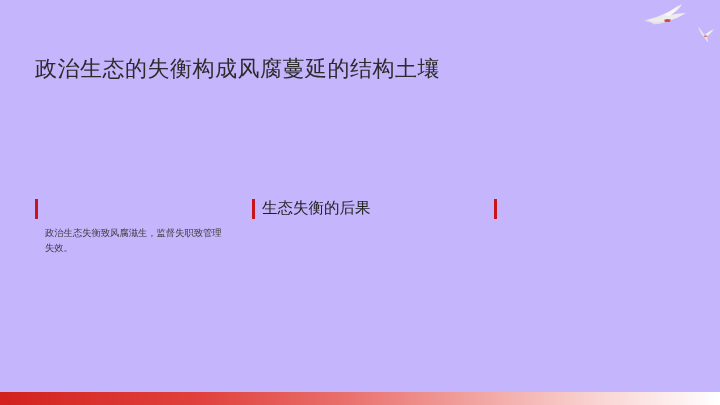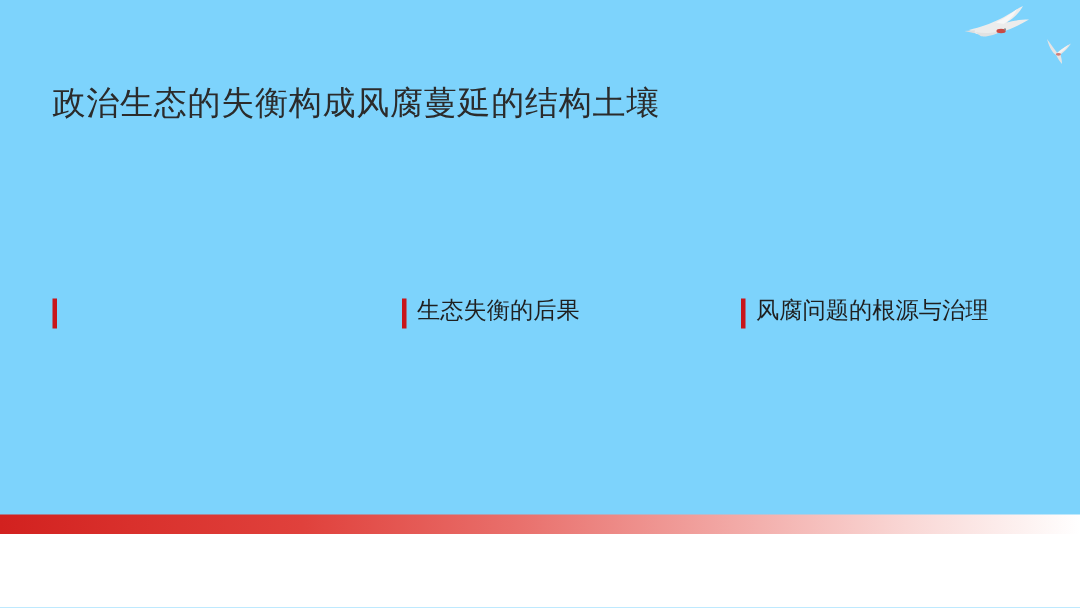--- a/index.html
+++ b/index.html
@@ -6,22 +6,22 @@
     margin: 0;
     padding: 0;
     background: #ffffff;
   }
   body {
     font-family: "Liberation Sans", "DejaVu Sans", sans-serif;
   }
   #slide {
     position: relative;
     width: 720px;
-    height: 356px;
-    background: #7dd3fc;
+    height: 405px;
+    background: #c4b5fd;
     overflow: hidden;
   }
 
   
   #slide-title {
     position: absolute;
     left: 35px;
     top: 39px;
     font-size: 22px;
     line-height: 30px;
@@ -56,21 +56,21 @@
     top: 197px;
     width: 720px;
     height: 90px;
   }
   .column {
     position: absolute;
     top: 0;
     width: 200px;
   }
   .column.col-0 { left: 35px; }
-  .column.col-1 { left: 268px; }
+  .column.col-1 { left: 252px; }
   .column.col-2 { left: 494px; }
 
   .col-head {
     position: relative;
     height: 24px;
     padding-left: 10px;
   }
   .col-accent {
     position: absolute;
     left: 0;
@@ -139,33 +139,33 @@
     <path d="M10.6 13.4 C12.6 11.6 15 9.6 18.4 8 C16.6 10.4 14.4 12.4 12.2 14 Z" fill="#f4f2f2"></path>
     <ellipse cx="11.6" cy="14.2" rx="1.7" ry="0.9" fill="#cf7d78"></ellipse>
   </svg>
 
   <div id="columns">
 
     <div class="column col-0">
       <div class="col-head">
         <span class="col-accent"></span>
       </div>
+      <div class="col-body">政治生态失衡致风腐滋生，监督失职致管理失效。</div>
     </div>
 
     <div class="column col-1">
       <div class="col-head">
         <span class="col-accent"></span>
         <span class="col-title">生态失衡的后果</span>
       </div>
     </div>
 
     <div class="column col-2">
       <div class="col-head">
         <span class="col-accent"></span>
-        <span class="col-title">风腐问题的根源与治理</span>
       </div>
     </div>
 
   </div>
 
   <div id="bottom-bar"></div>
 
 </div>
 
 </body></html>

